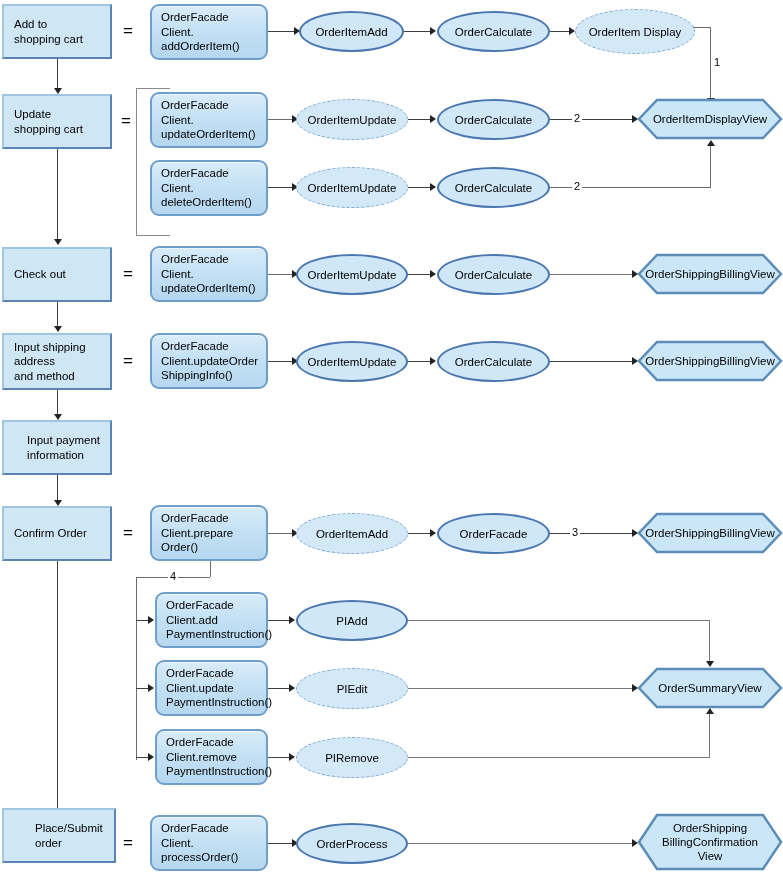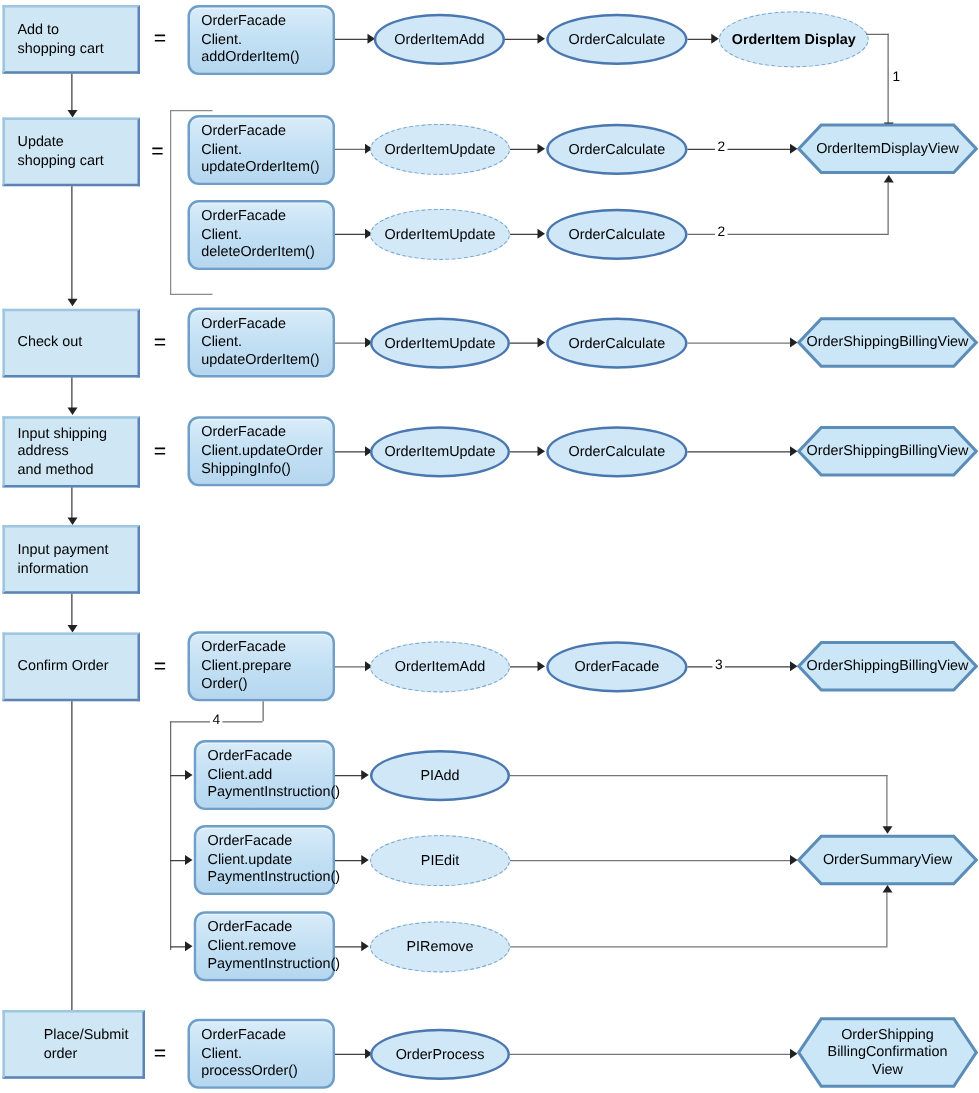--- a/index.html
+++ b/index.html
@@ -91,21 +91,21 @@
   <div class="ell solid" style="left:299px;top:11px;width:105px;height:41px;">
     <span>OrderItemAdd</span>
   </div>
   <div class="ln h" style="left:404px;top:31px;width:30px;"></div>
   <div class="arrow right" style="left:430px;top:27px;"></div>
   <div class="ell solid" style="left:437px;top:11px;width:113px;height:41px;">
     <span>OrderCalculate</span>
   </div>
   <div class="ln h" style="left:550px;top:31px;width:23px;"></div>
   <div class="arrow right" style="left:569px;top:27px;"></div>
-  <div class="ell dashed" style="left:575px;top:9px;width:120px;height:45px;font-weight:bold;">
+  <div class="ell dashed" style="left:575px;top:9px;width:120px;height:45px;">
     <span>OrderItem
 Display</span>
   </div>
 
   <div class="ln h gray" style="left:693px;top:27px;width:18px;"></div>
   <div class="ln v gray" style="left:710px;top:27px;height:73px;"></div>
   <div class="arrow down" style="left:707px;top:98px;"></div>
   <div class="lbl" style="left:712px;top:56px;">1</div>
 
   <div class="ln v" style="left:57px;top:59px;height:32px;"></div>
@@ -229,21 +229,21 @@
   <div class="hexwrap" style="left:637px;top:339px;width:146px;height:44px;">
     <svg width="146" height="44" viewBox="0 0 146 44">
       <polygon points="20,3 126,3 144,22 126,41 20,41 2,22" fill="#cbe7f7" stroke="#5b8db8" stroke-width="2.5"></polygon>
     </svg>
     <div class="hextxt">OrderShippingBillingView</div>
   </div>
 
   <div class="ln v" style="left:57px;top:390px;height:27px;"></div>
   <div class="arrow down" style="left:54px;top:414px;"></div>
 
-  <div class="step-box" style="left:2px;top:420px;width:110px;height:55px;">
+  <div class="step-box" style="left:2px;top:420px;width:110px;height:55px;justify-content:flex-end;">
     <span class="txt">Input payment
 information</span>
   </div>
 
   <div class="ln v" style="left:57px;top:475px;height:27px;"></div>
   <div class="arrow down" style="left:54px;top:500px;"></div>
 
   <div class="step-box" style="left:2px;top:506px;width:110px;height:55px;">
     <span class="txt">Confirm Order</span>
   </div>

